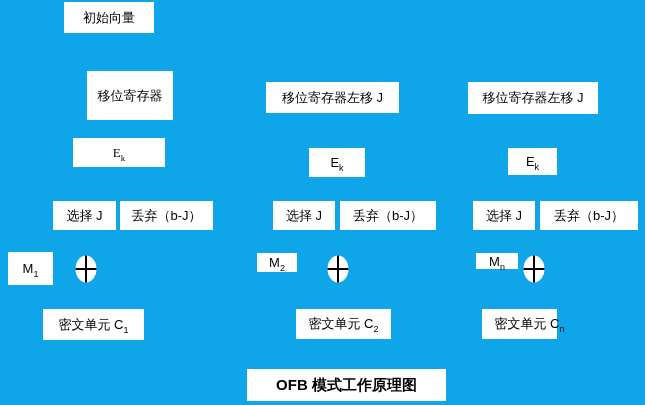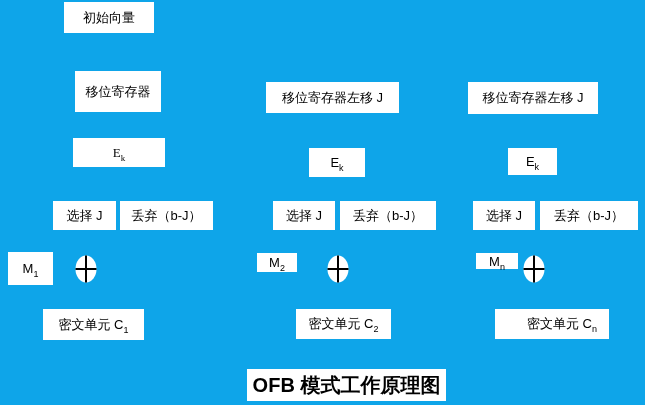--- a/index.html
+++ b/index.html
@@ -19,34 +19,34 @@
     align-items: center;
     justify-content: center;
     font-size: 13px;
     white-space: nowrap;
     box-sizing: border-box;
   }
   .box sub { font-size: 9px; line-height: 0; }
   .serif-e { font-family: "Liberation Serif", "DejaVu Serif", serif; }
   .title-box {
     font-weight: bold;
-    font-size: 20px;
+    font-size: 15px;
   }
   .xor { position: absolute; }
 </style>
 </head>
 <body>
 
 <div id="canvas">
 
   <div class="box" style="left:64px; top:2px; width:90px; height:31px;">
     <span>初始向量</span>
   </div>
 
-  <div class="box" style="left:75px; top:71px; width:86px; height:41px;">
+  <div class="box" style="left:87px; top:71px; width:86px; height:49px;">
     <span>移位寄存器</span>
   </div>
 
   <div class="box serif-e" style="left:73px; top:138px; width:92px; height:29px;">
     <span><span>E</span><sub>k</sub></span>
   </div>
 
   <div class="box" style="left:53px; top:201px; width:63px; height:29px;">
     <span>选择 J</span>
   </div>
@@ -118,21 +118,21 @@
   <div class="box" style="left:452px; top:253px; width:42px; height:16px;margin-left:24px;">
     <span><span>M</span><sub>n</sub></span>
   </div>
 
   <svg class="xor" style="left:523px; top:255px;" width="22" height="28" viewBox="0 0 22 28">
     <ellipse cx="11" cy="14" rx="10.5" ry="13.5" fill="#ffffff"></ellipse>
     <line x1="11" y1="0.5" x2="11" y2="27.5" stroke="#000000" stroke-width="2"></line>
     <line x1="0.5" y1="14" x2="21.5" y2="14" stroke="#000000" stroke-width="2"></line>
   </svg>
 
-  <div class="box" style="left:495px; top:309px; width:114px; height:30px;padding-left:20px;">
+  <div class="box" style="left:482px; top:309px; width:75px; height:30px;padding-left:20px;">
     <span><span>密文单元 C</span><sub>n</sub></span>
   </div>
 
   <div class="box title-box" style="left:247px; top:369px; width:199px; height:32px;">
     <span>OFB 模式工作原理图</span>
   </div>
 
 </div>
 
 </body></html>

